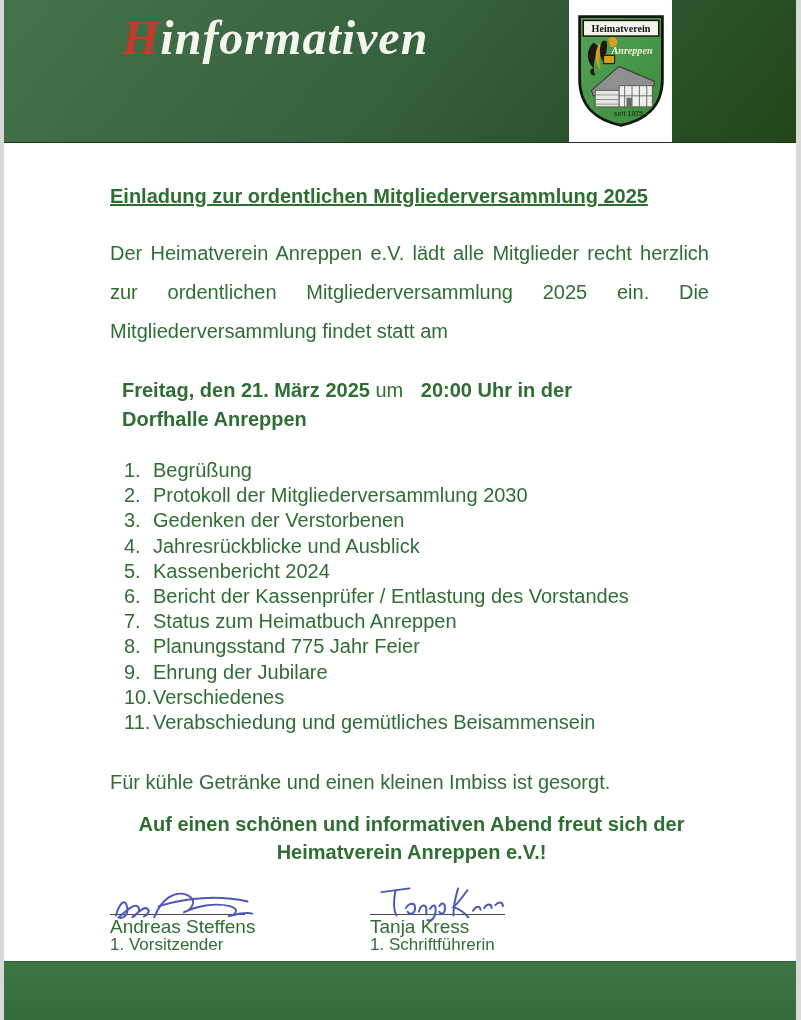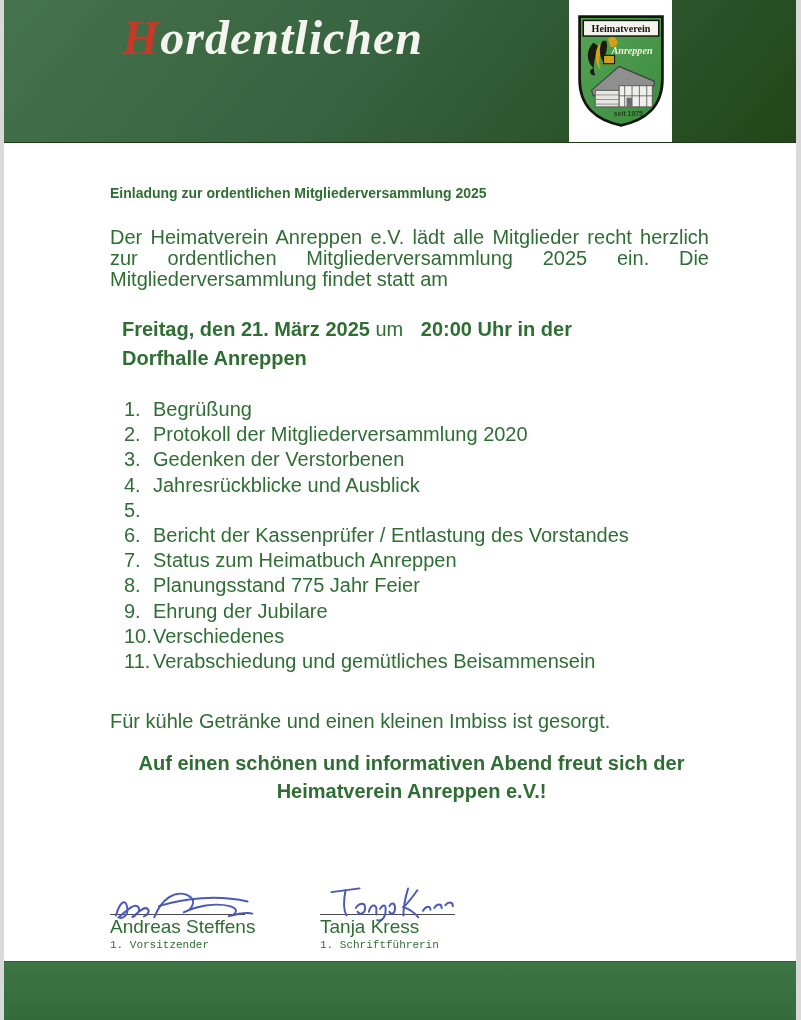--- a/index.html
+++ b/index.html
@@ -36,63 +36,63 @@
     display:flex;align-items:center;justify-content:center;
   }
   
   .body{
     position:absolute;left:0;top:142px;right:0;bottom:58px;
     box-sizing:border-box;
     padding:43px 83px 0 106px;
     color:#2f6e33;
     font-size:20px;
   }
-  .subject{font-weight:bold;font-size:14px;margin:0 0 26px 0;}
+  .subject{font-weight:bold;font-size:20px;margin:0 0 26px 0;text-decoration:underline;}
   .intro{
     margin:0 4px 25px 0;
-    line-height:21px;
+    line-height:39px;
     text-align:justify;
   }
   .dateblock{margin:0 0 24px 0;line-height:29px;}
   .dateblock b{font-weight:bold;margin-left:12px;}
   .agenda-label{margin:0 0 20px 0;line-height:27px;}
   .agenda{margin:0 0 0 14px;padding:0;list-style:none;}
   .agenda .row{display:flex;line-height:25.2px;}
   .agenda .num{width:29px;flex:none;}
   .closing{margin:34px 0 0 0;line-height:27px;}
   .farewell{
     margin:14px 0 0 0;
     font-weight:bold;text-align:center;line-height:28px;
   }
   
   .signatures{
     position:absolute;left:106px;top:738px;
     display:flex;
   }
   .sig-block{width:150px;}
-  .sig-block + .sig-block{margin-left:60px;}
+  .sig-block + .sig-block{margin-left:110px;}
   .sig-ink{display:block;height:42px;margin-bottom:-8px;}
   .sig-line{border-bottom:1.5px solid #4a4a4a;width:135px;}
   .sig-name{font-size:19px;line-height:22px;margin-top:1px;}
-  .sig-role{font-size:11px;line-height:14px;font-family:Liberation Mono, monospace;}
+  .sig-role{font-size:17px;line-height:14px;}
   
   .footer-band{
     position:absolute;left:0;right:0;bottom:0;height:58px;
     background:linear-gradient(to bottom,#3d7644 0%,#336b3a 100%);
     border-top:1px solid #2c5e33;
   }
 </style>
 </head>
 <body>
 
 <div class="page">
 
   <div class="header-band">
     <div class="brand">
-      <div class="line1"><span class="initial">H</span><span>ordentlichen</span></div>
+      <div class="line1"><span class="initial">H</span><span>informativen</span></div>
     </div>
     <div class="crest-strip">
       <svg width="92" height="120" viewBox="0 0 100 126">
         <defs>
           <linearGradient id="shieldGrad" x1="0" y1="0" x2="1" y2="1">
             <stop offset="0" stop-color="#55a355"></stop>
             <stop offset="1" stop-color="#3c8a3e"></stop>
           </linearGradient>
         </defs>
 
@@ -140,32 +140,33 @@
       <b>Dorfhalle Anreppen</b></p>
 
 
     <div class="agenda">
       <div class="row">
           <span class="num">1.</span>
           <span>Begrüßung</span>
         </div>
       <div class="row">
           <span class="num">2.</span>
-          <span>Protokoll der Mitgliederversammlung 2020</span>
+          <span>Protokoll der Mitgliederversammlung 2030</span>
         </div>
       <div class="row">
           <span class="num">3.</span>
           <span>Gedenken der Verstorbenen</span>
         </div>
       <div class="row">
           <span class="num">4.</span>
           <span>Jahresrückblicke und Ausblick</span>
         </div>
       <div class="row">
           <span class="num">5.</span>
+          <span>Kassenbericht 2024</span>
         </div>
       <div class="row">
           <span class="num">6.</span>
           <span>Bericht der Kassenprüfer / Entlastung des Vorstandes</span>
         </div>
       <div class="row">
           <span class="num">7.</span>
           <span>Status zum Heimatbuch Anreppen</span>
         </div>
       <div class="row">

